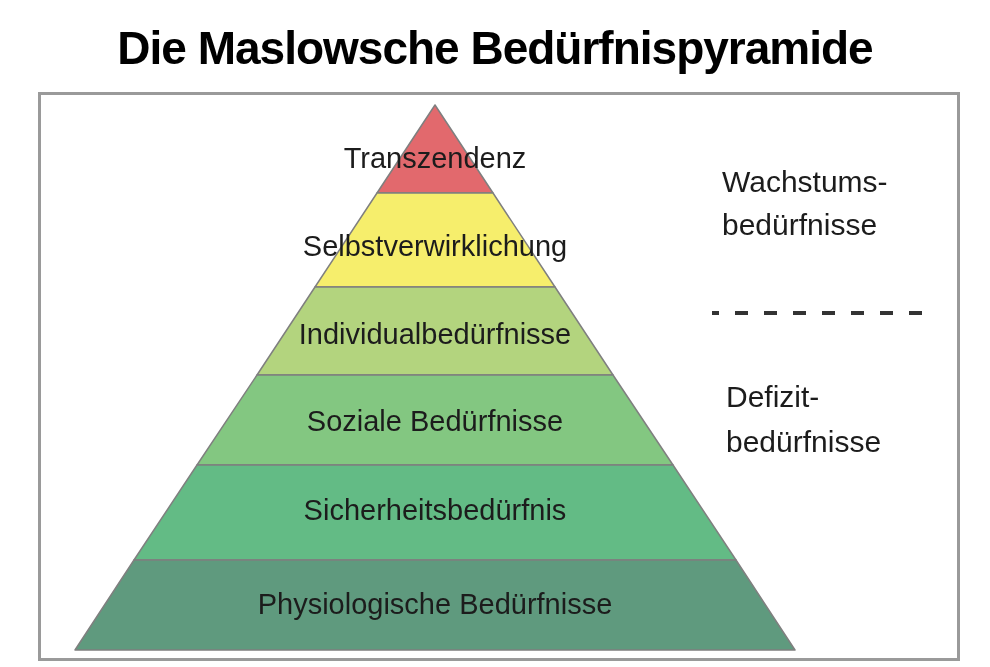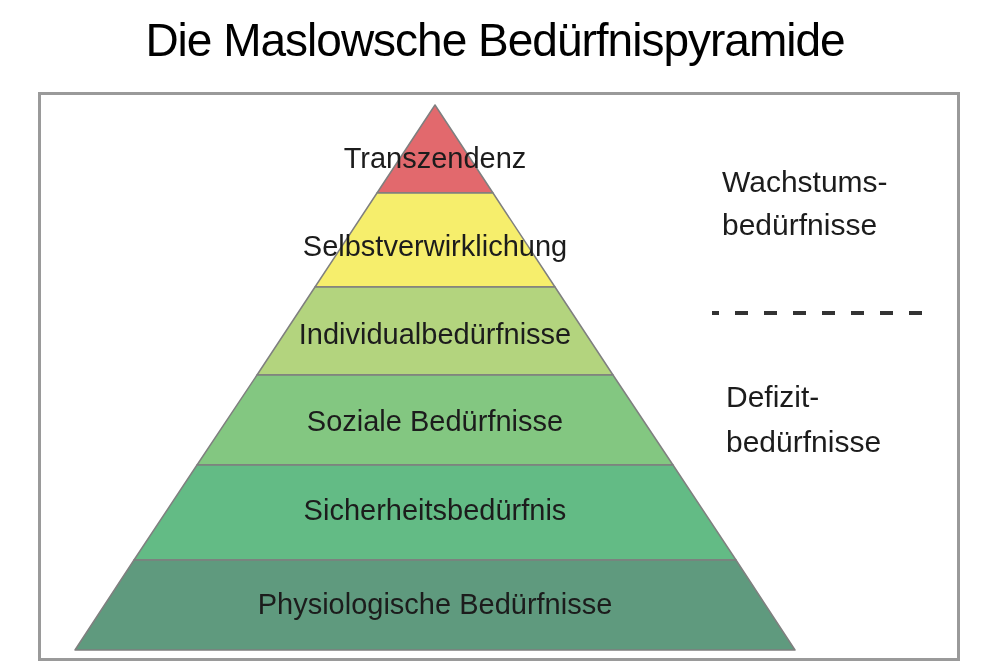--- a/index.html
+++ b/index.html
@@ -6,26 +6,26 @@
   .stage {
     position: relative;
     width: 990px;
     height: 667px;
     background: #ffffff;
     overflow: hidden;
     font-family: "Liberation Sans", sans-serif;
   }
   .title {
     position: absolute;
-    top: 17px;
+    top: 25px;
     left: 0;
     width: 990px;
     text-align: center;
     font-size: 46px;
-    font-weight: 400;
+    font-weight: 700;
     letter-spacing: -1px;
     line-height: 1;
     color: #000000;
   }
   .diagram-svg { position: absolute; top: 0; left: 0; }
   .frame { fill: none; stroke-width: 3px; }
   .seg { stroke: #7f7f7f; stroke-width: 1.5px; stroke-linejoin: round; }
   .lvl {
     font-family: "Liberation Sans", sans-serif;
     font-size: 29px;

